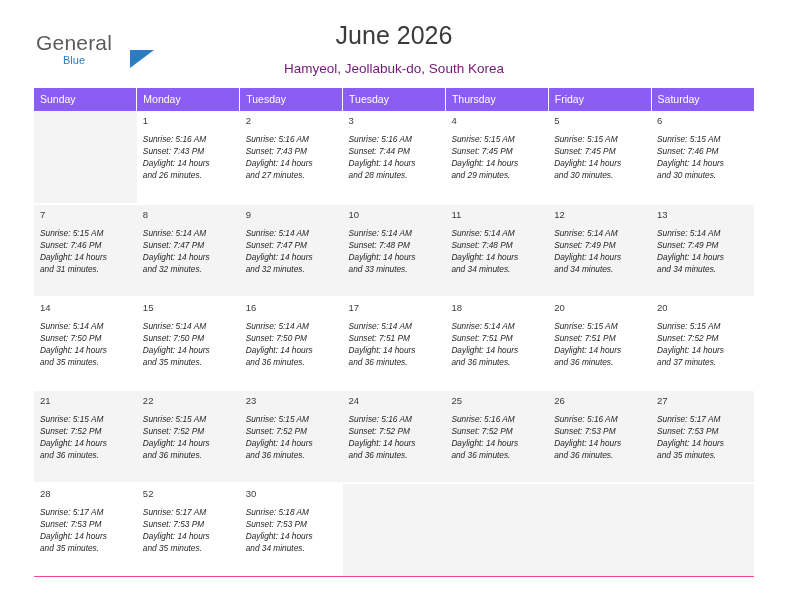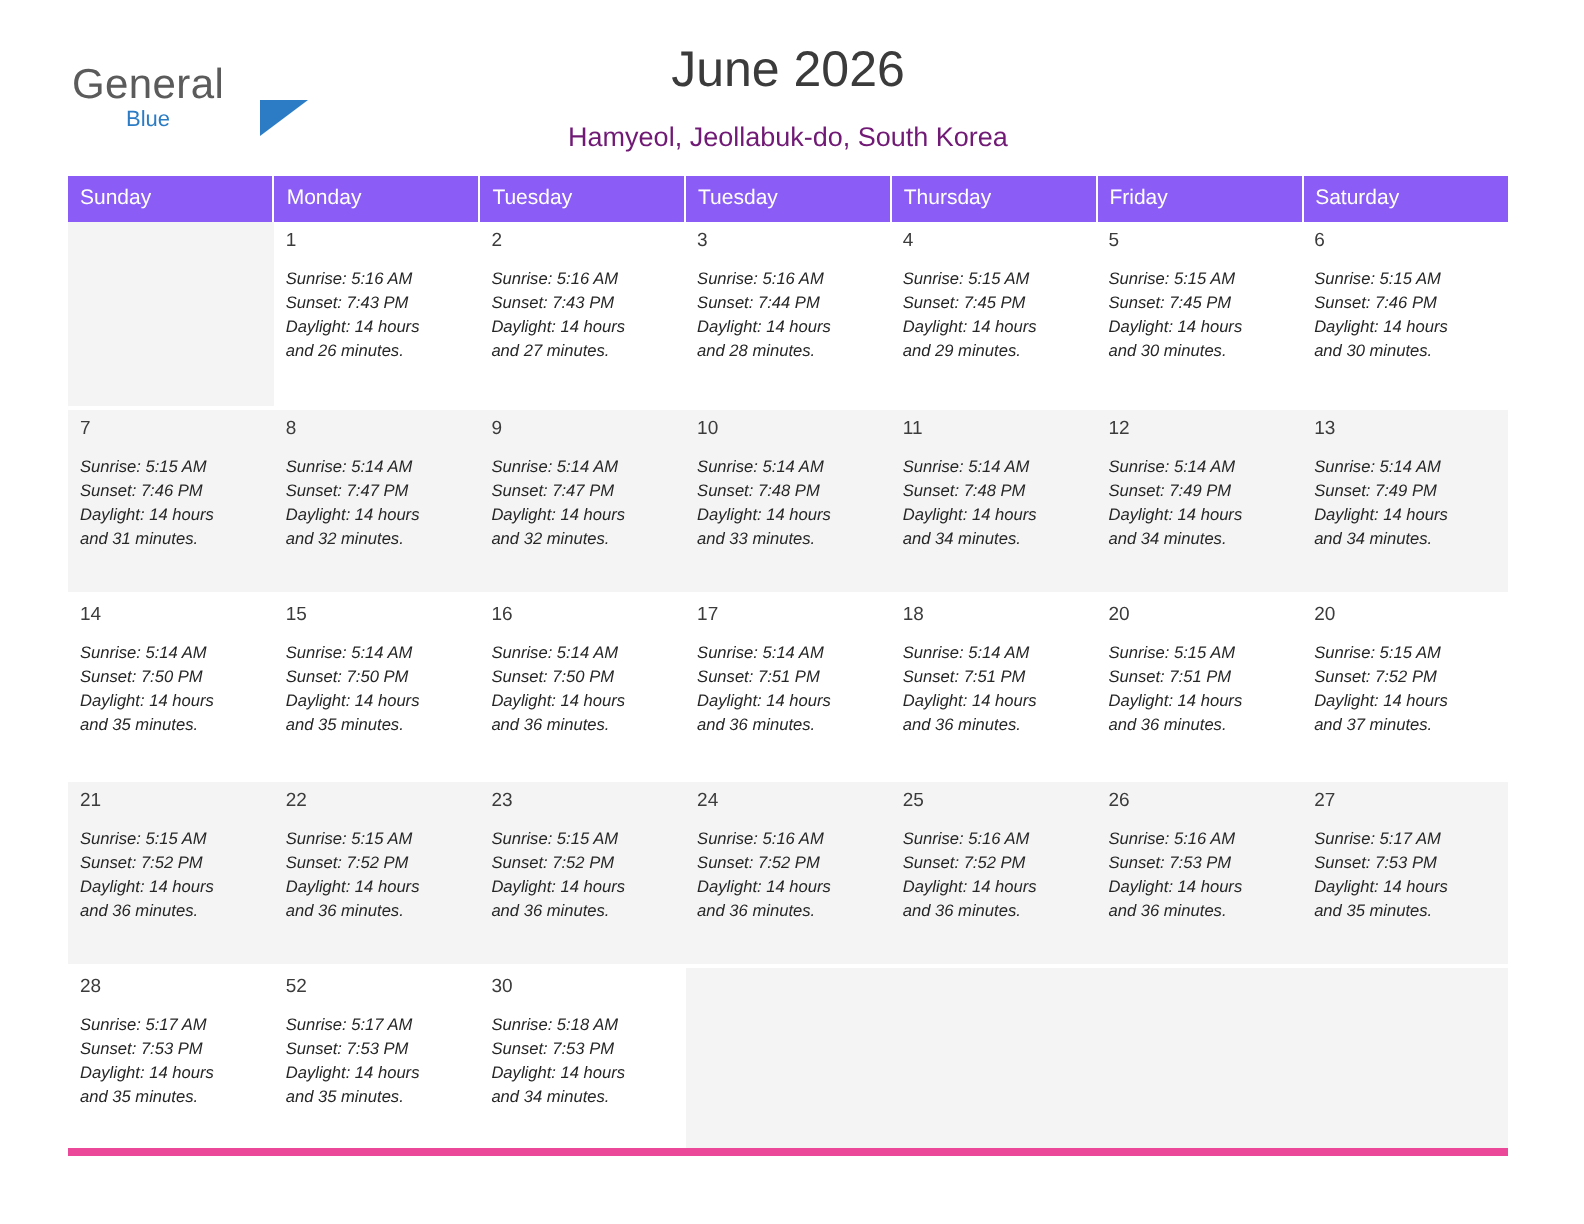--- a/index.html
+++ b/index.html
@@ -81,21 +81,21 @@
     border-right: 1px solid #ffffff;
     height: 19px;
   }
   .cal th:last-child { border-right: none; }
   .cal td {
     vertical-align: top;
     font-size: 8.3px;
     color: #262626;
     padding: 3px 6px 7px 6px;
     height: 93px;
-    border-bottom: 4px solid #ec4899;
+    border-bottom: 1px solid #ec4899;
     line-height: 1.45;
   }
   .cal tr.band-light td { background: #ffffff; }
   .cal tr.band-dark td { background: #f4f4f4; }
   .daynum {
     font-size: 9.5px;
     color: #3b3b3b;
     display: block;
     margin-bottom: 5px;
   }

